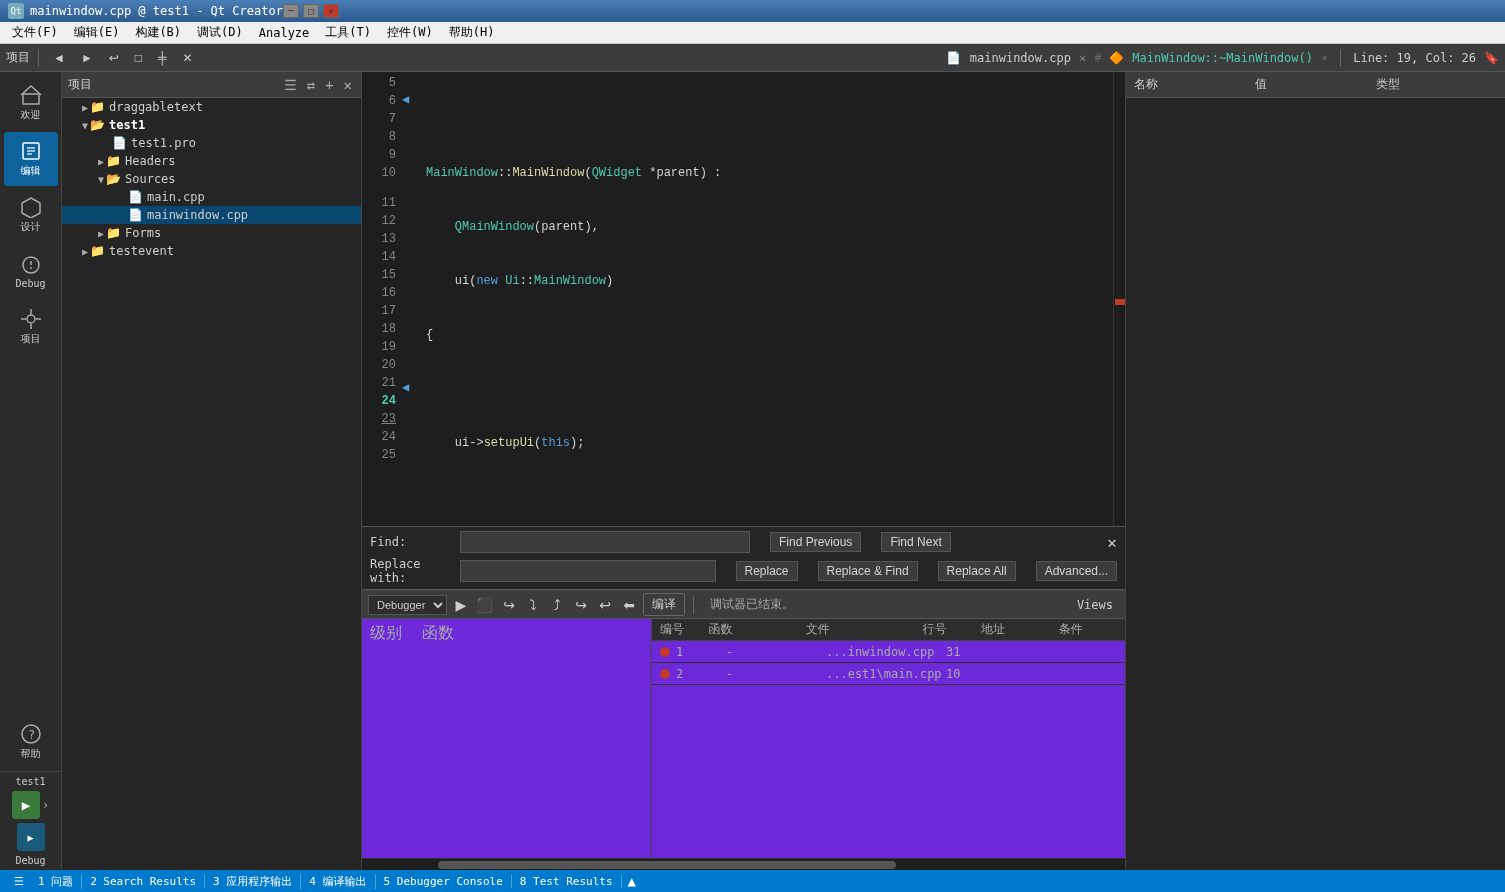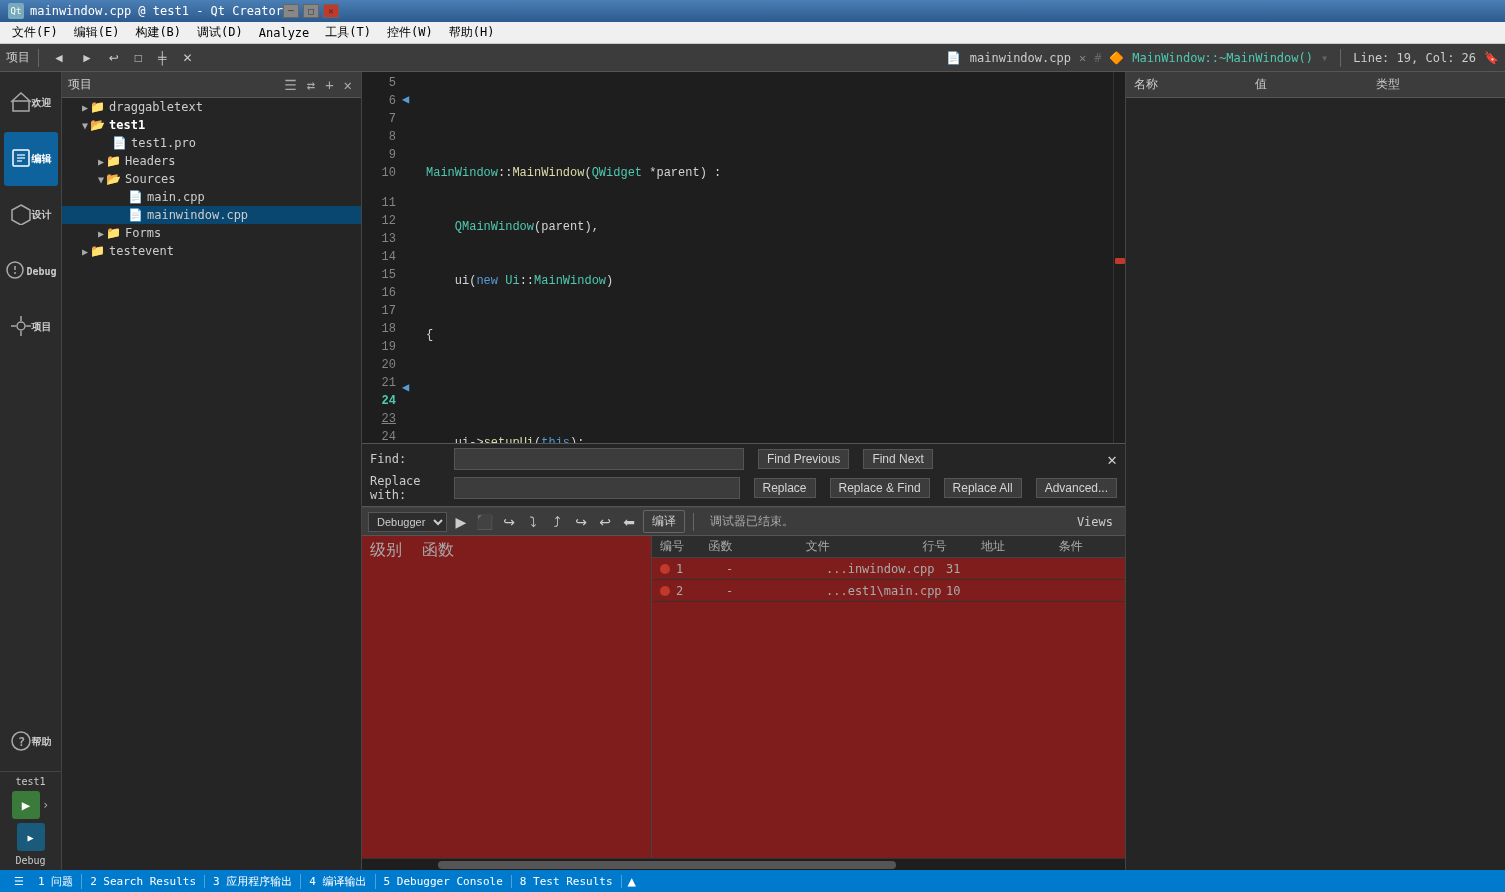--- a/index.html
+++ b/index.html
@@ -41,29 +41,28 @@
       flex-direction: column;
       align-items: center;
       padding-top: 4px;
       border-right: 1px solid #444;
       flex-shrink: 0;
     }
     .sidebar-tool {
       width: 54px;
       height: 54px;
       display: flex;
-      flex-direction: row;
+      flex-direction: column;
       align-items: center;
       justify-content: center;
       cursor: pointer;
       margin-bottom: 2px;
       color: #ccc;
       font-size: 11px;
       border-radius: 3px;
-      font-weight: bold;
     }
     .sidebar-tool.active { background: #0e639c; color: white; }
     .sidebar-tool svg { margin-bottom: 2px; }
     .sidebar-tool-label { font-size: 10px; }
 
     
     #toolbar {
       background: #3c3c3c;
       height: 28px;
       display: flex;
@@ -176,21 +175,21 @@
       border-top: 1px solid #555;
       border-bottom: 1px solid #555;
       padding: 4px 8px;
       display: flex;
       flex-direction: column;
       gap: 4px;
     }
     .find-row {
       display: flex;
       align-items: center;
-      gap: 14px;
+      gap: 20px;
     }
     .find-label { color: #ccc; font-size: 12px; width: 70px; flex-shrink:0; }
     .find-input {
       flex: 1;
       max-width: 290px;
       height: 22px;
       background: #3c3c3c;
       border: 1px solid #555;
       color: #d4d4d4;
       font-size: 12px;
@@ -227,22 +226,22 @@
       color: #ccc;
     }
     .rph-col { flex: 1; color: #ccc; font-size: 12px; }
     #right-panel-content {
       flex: 1;
       padding: 4px;
     }
 
     
     #bottom-panel {
-      height: 363px;
-      background: #7f1d1d;
+      height: 280px;
+      background: #6d28d9;
       border-top: 1px solid #444;
       display: flex;
       flex-direction: column;
     }
     #bottom-toolbar {
       background: #3c3c3c;
       height: 28px;
       display: flex;
       align-items: center;
       padding: 0 6px;

